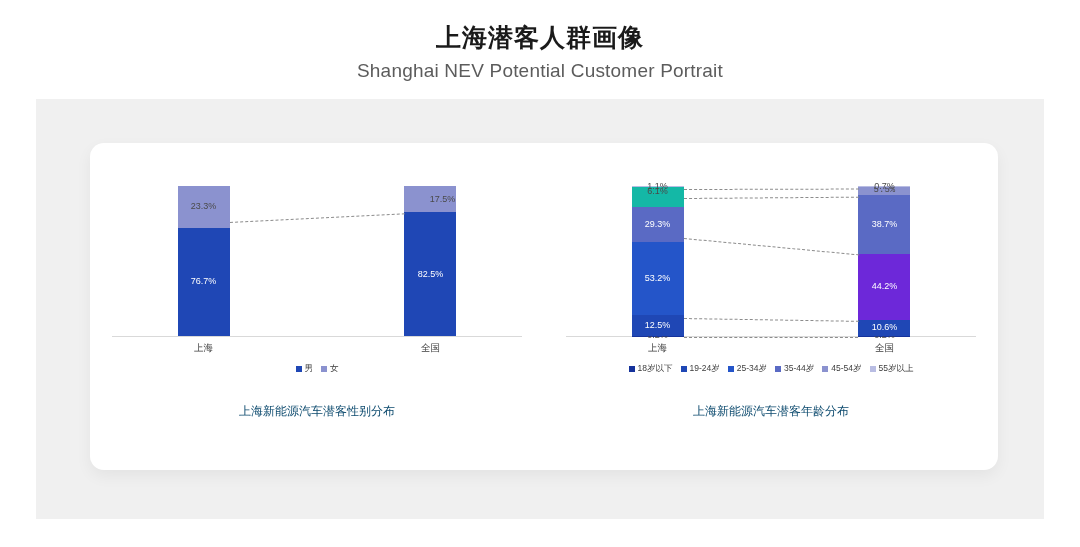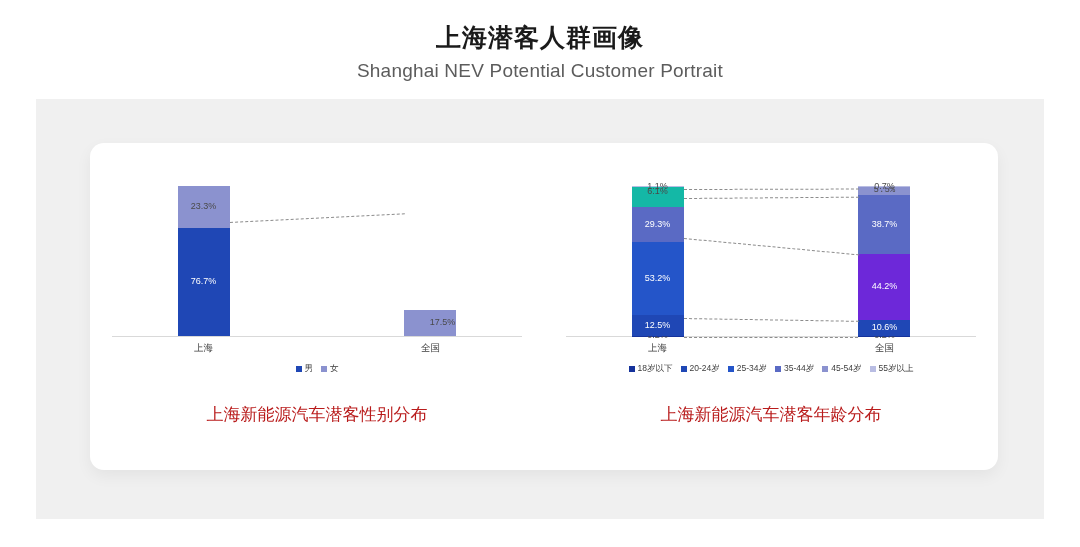--- a/index.html
+++ b/index.html
@@ -108,21 +108,21 @@
     gap: 8px; margin-top: 6px;
     flex-wrap: nowrap;
   }
   .legend-item { display: flex; align-items: center; gap: 3px; }
   .legend-swatch { width: 6px; height: 6px; display: inline-block; }
   .legend-text { font-size: 8.5px; color: #3d3d3d; white-space: nowrap; }
 
   
   .caption {
     text-align: center;
-    font-size: 17px; color: #b91c1c;
+    font-size: 12px; color: #0c4a6e;
     margin-top: 28px;
   }
 </style>
 </head>
 <body>
 
 <div class="page">
 
   <div class="header">
     <div class="title">上海潜客人群画像</div>
@@ -139,20 +139,23 @@
         <div class="axis-line"></div>
       <div class="bar left" style="height: 150px;">
             <div class="seg" style="background: rgb(31, 71, 181); height: 115.05px;">
               <span class="seg-label inside">76.7%</span>
             </div>
             <div class="seg" style="background: rgb(139, 146, 207); height: 44px;">
               <span class="seg-label dark">23.3%</span>
             </div>
           </div>
           <div class="bar right" style="height: 150px;">
+            <div class="seg" style="background: rgb(31, 71, 181); height: 123.75px;">
+              <span class="seg-label inside">82.5%</span>
+            </div>
             <div class="seg" style="background: rgb(139, 146, 207); height: 26.25px; padding-left: 24px;">
               <span class="seg-label dark">17.5%</span>
             </div>
           </div>
           <div class="connector" style="left: 117.6px; top: 34.95px; width: 175.016px; transform: rotate(-2.84933deg);"></div>
         </div>
       <div class="ticks">
         <div class="tick left">上海</div>
         <div class="tick right">全国</div>
       </div>
@@ -222,21 +225,21 @@
         <div class="tick left">上海</div>
         <div class="tick right">全国</div>
       </div>
       <div class="legend" id="legend1">
           <div class="legend-item">
             <span class="legend-swatch" style="background: rgb(21, 50, 155);"></span>
             <span class="legend-text">18岁以下</span>
           </div>
           <div class="legend-item">
             <span class="legend-swatch" style="background: rgb(31, 71, 181);"></span>
-            <span class="legend-text">20-24岁</span>
+            <span class="legend-text">19-24岁</span>
           </div>
           <div class="legend-item">
             <span class="legend-swatch" style="background: rgb(36, 85, 201);"></span>
             <span class="legend-text">25-34岁</span>
           </div>
           <div class="legend-item">
             <span class="legend-swatch" style="background: rgb(90, 106, 196);"></span>
             <span class="legend-text">35-44岁</span>
           </div>
           <div class="legend-item">

